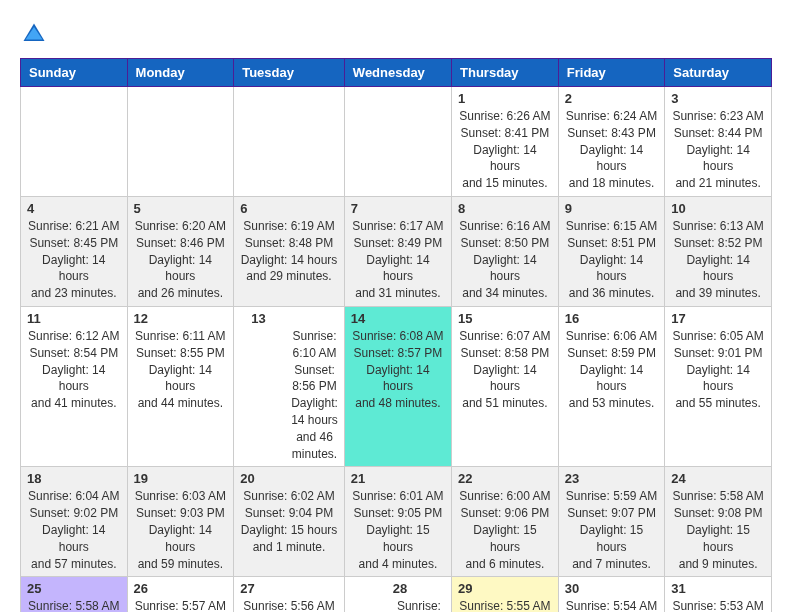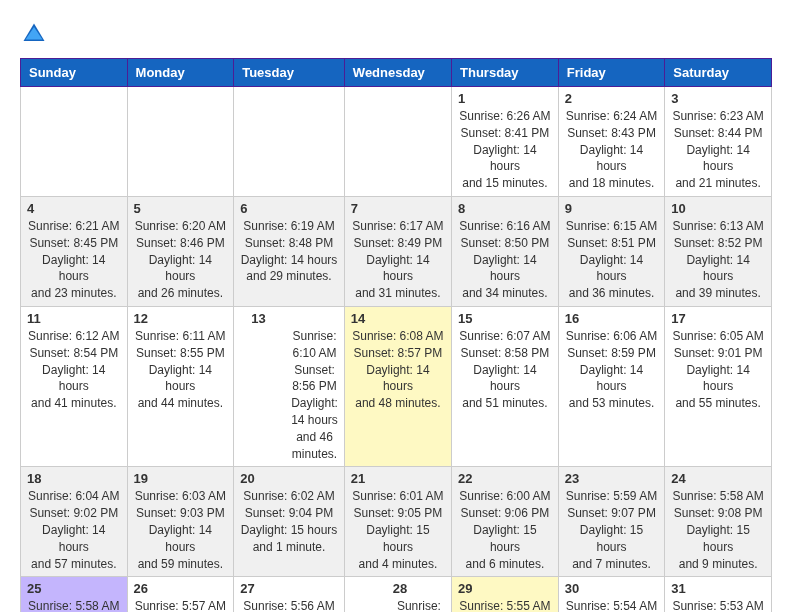--- a/index.html
+++ b/index.html
@@ -217,21 +217,21 @@
 Daylight: 14 hours
 and 44 minutes.</div>
         </td>
         <td style="background: rgb(255, 255, 255); padding-left: 17px;">
           <span class="day-number">13</span>
           <div class="day-info" style="white-space: pre-line; margin-left: 40px;">Sunrise: 6:10 AM
 Sunset: 8:56 PM
 Daylight: 14 hours
 and 46 minutes.</div>
         </td>
-        <td style="background: #fef9c3;">
+        <td style="background: #5eead4;">
           <span class="day-number">14</span>
           <div class="day-info" style="white-space: pre-line;">Sunrise: 6:08 AM
 Sunset: 8:57 PM
 Daylight: 14 hours
 and 48 minutes.</div>
         </td>
         <td style="background: rgb(255, 255, 255);">
           <span class="day-number">15</span>
           <div class="day-info" style="white-space: pre-line;">Sunrise: 6:07 AM
 Sunset: 8:58 PM

